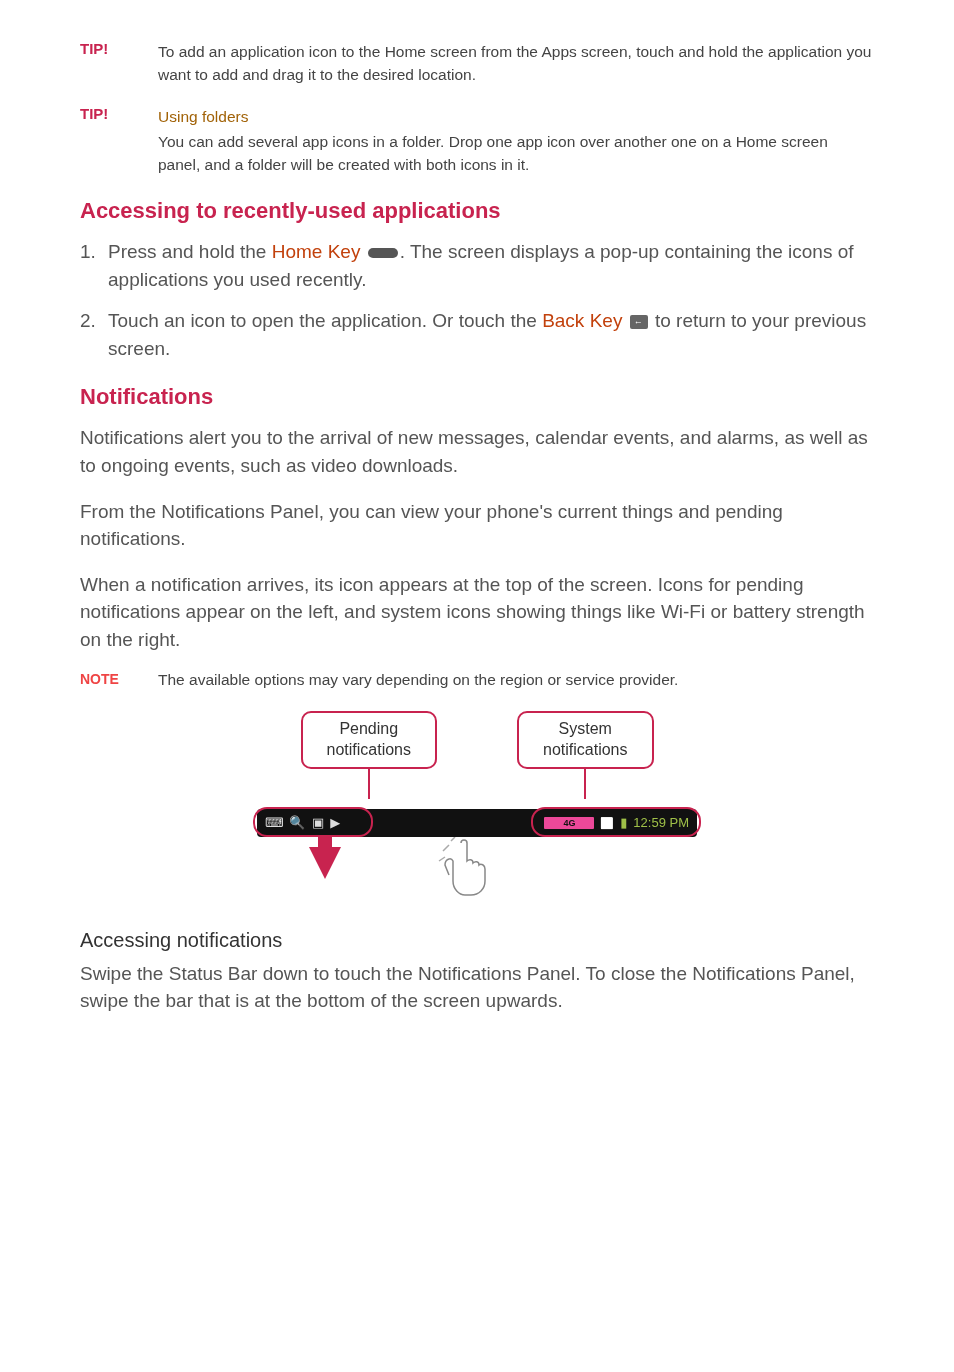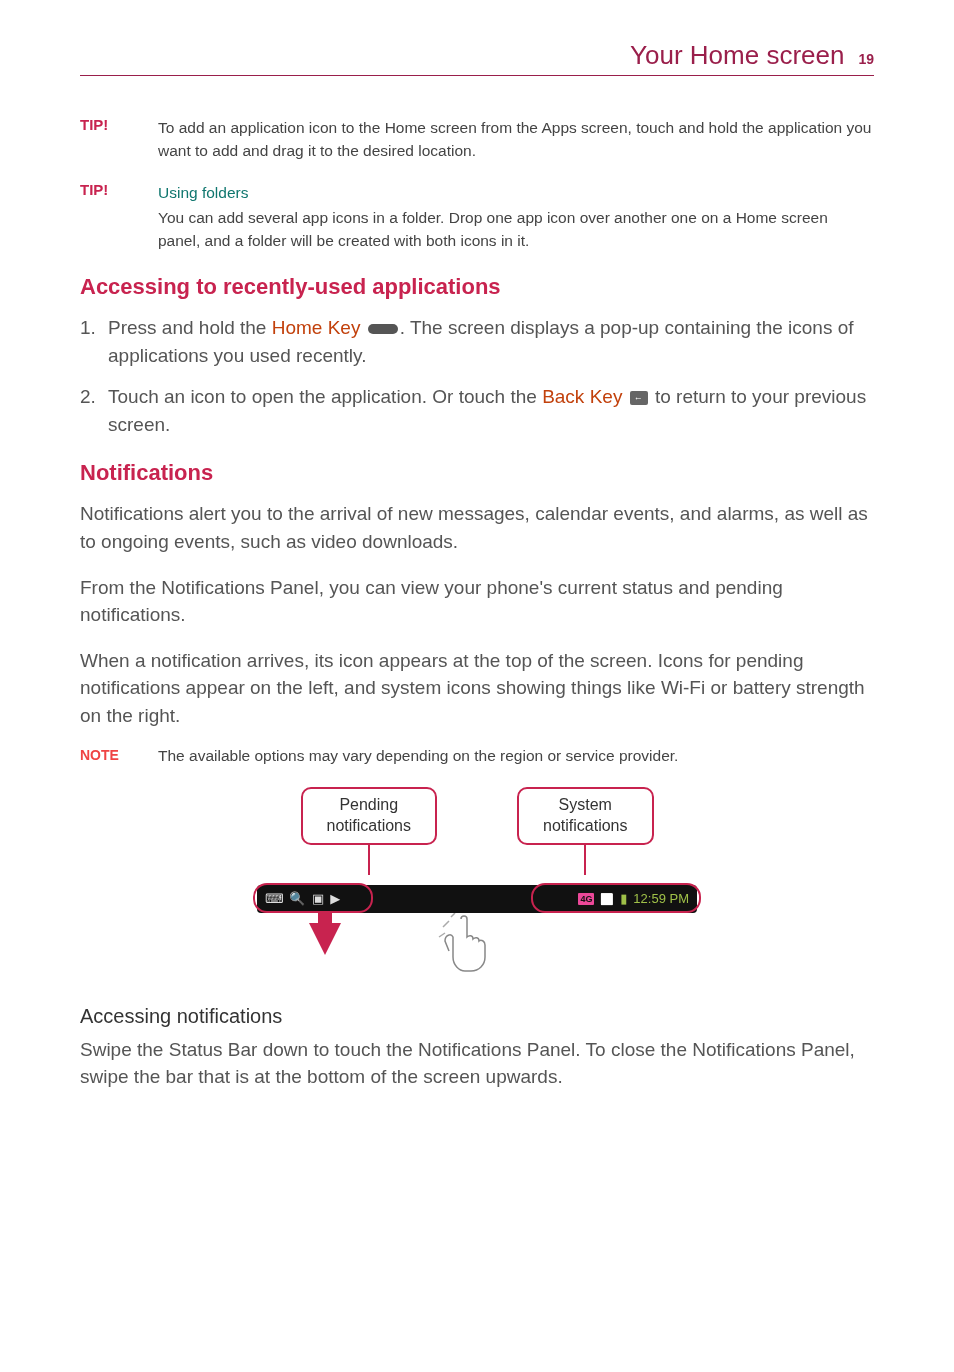--- a/index.html
+++ b/index.html
@@ -44,21 +44,21 @@
     font-size: 15px;
     flex: 0 0 40px;
   }
   .tip-body {
     font-size: 15.5px;
     line-height: 1.5;
     color: #444;
   }
   .tip-body .subhead {
     display: block;
-    color: #0f766e;
+    color: #a16207;
     margin-bottom: 2px;
   }
   h2.section {
     color: #c8234f;
     font-size: 22px;
     font-weight: 600;
     margin-top: 22px;
     margin-bottom: 14px;
   }
   .body-text {
@@ -176,31 +176,27 @@
   .ring-right { right: -4px; width: 170px; }
   .subheading {
     font-size: 20px;
     color: #333;
     font-weight: 400;
     margin-bottom: 8px;
   }
   .sb-icon { color: #ddd; font-size: 13px; }
   .sb-signal::before { content: "📶"; font-size: 11px; filter: grayscale(1) brightness(1.8); }
   .sb-batt::before { content: "▮"; color: #9fc048; }
-  .sb-4g { font-size: 9px; background: #ec4899; color: #111; padding: 1px 2px; border-radius: 1px; font-weight: bold; }
+  .sb-4g { font-size: 9px; background: #ec4899; color: #111; padding: 1px 19px; border-radius: 1px; font-weight: bold; }
 </style>
 </head>
 <body>
 
 <div class="page">
 
-  <div class="header">
-    <span class="header-title">Your Home screen</span>
-    <span class="header-page">19</span>
-  </div>
 
   <div class="tip-row">
     <div class="tip-label">TIP!</div>
     <div class="tip-body">To add an application icon to the Home screen from the Apps screen, touch and hold the application you want to add and drag it to the desired location.</div>
   </div>
 
   <div class="tip-row">
     <div class="tip-label">TIP!</div>
     <div class="tip-body">
       <span class="subhead">Using folders</span>
@@ -220,21 +216,21 @@
   <div class="list-item">
     <div class="list-num">2.</div>
     <div class="list-content">
       <span>Touch an icon to open the application. Or touch the </span><span class="kw">Back Key</span> <span class="back-key-icon"></span><span> to return to your previous screen.</span>
     </div>
   </div>
 
   <h2 class="section">Notifications</h2>
 
   <p class="body-text">Notifications alert you to the arrival of new messages, calendar events, and alarms, as well as to ongoing events, such as video downloads.</p>
-  <p class="body-text">From the Notifications Panel, you can view your phone's current status and pending notifications.</p>
+  <p class="body-text">From the Notifications Panel, you can view your phone's current things and pending notifications.</p>
   <p class="body-text">When a notification arrives, its icon appears at the top of the screen. Icons for pending notifications appear on the left, and system icons showing things like Wi-Fi or battery strength on the right.</p>
 
   <div class="note-row">
     <div class="note-label">NOTE</div>
     <div class="note-body">The available options may vary depending on the region or service provider.</div>
   </div>
 
   <div class="diagram">
     <div class="callouts">
       <div class="callout-wrap">

